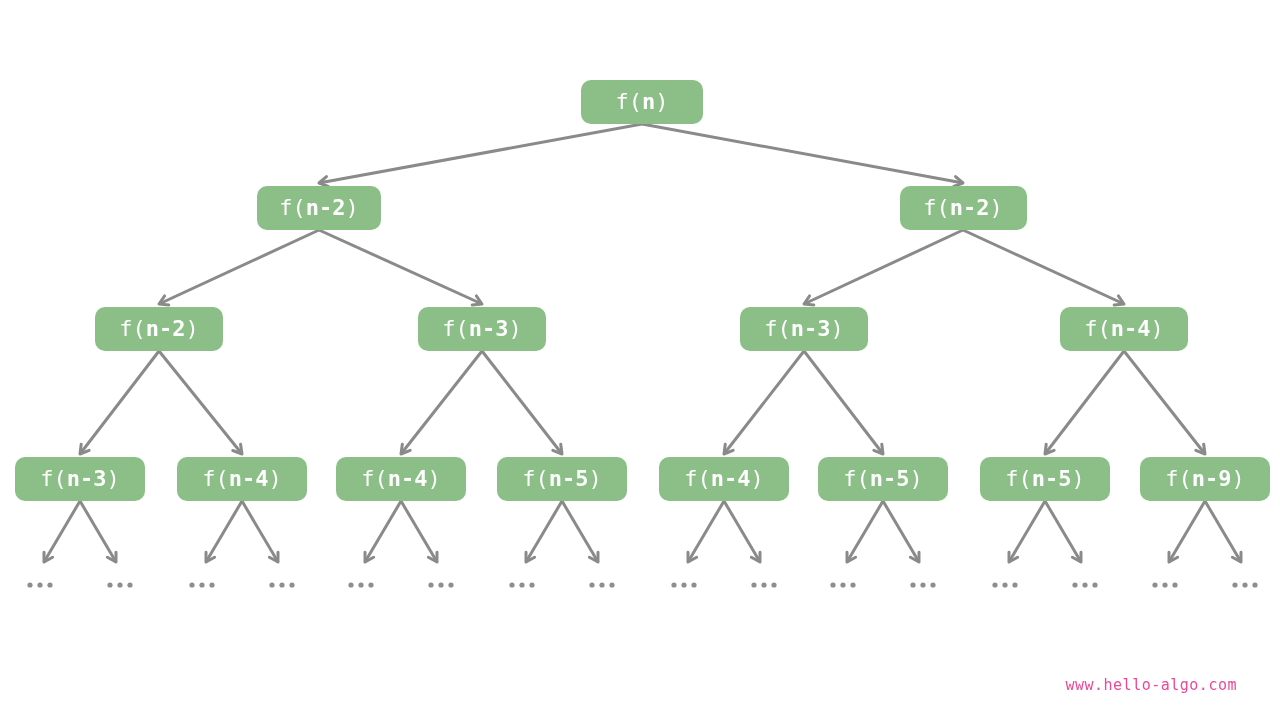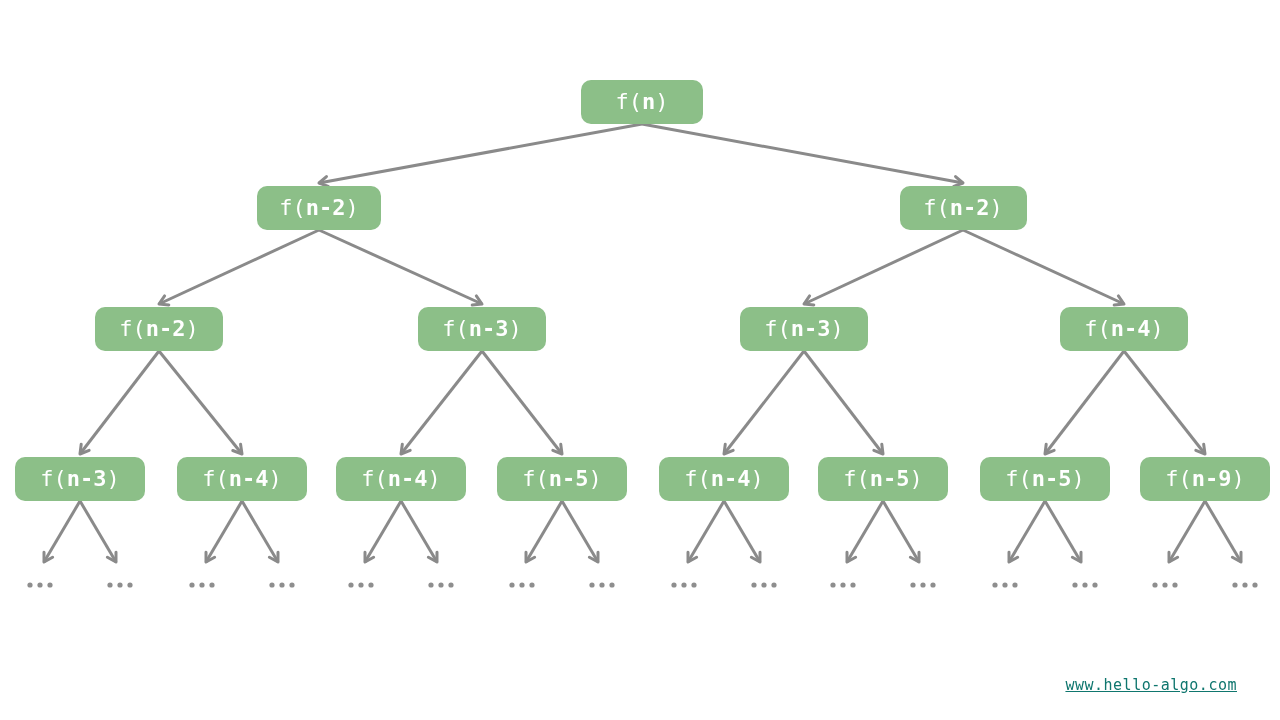--- a/index.html
+++ b/index.html
@@ -238,15 +238,15 @@
         <span class="arg">n-5</span>
         <span>)</span>
       </div>
       <div class="node" style="left: 1140px; top: 457px; width: 130px; height: 44px; background: rgb(140, 191, 136); color: rgb(255, 255, 255);">
         <span>f(</span>
         <span class="arg">n-9</span>
         <span>)</span>
       </div>
     </div>
 
-  <div class="watermark" style="color: #0f766e; text-decoration: underline;">www.hello-algo.com</div>
+  <div class="watermark" style="color: #ec4899;">www.hello-algo.com</div>
 
 </div>
 
 </body></html>

